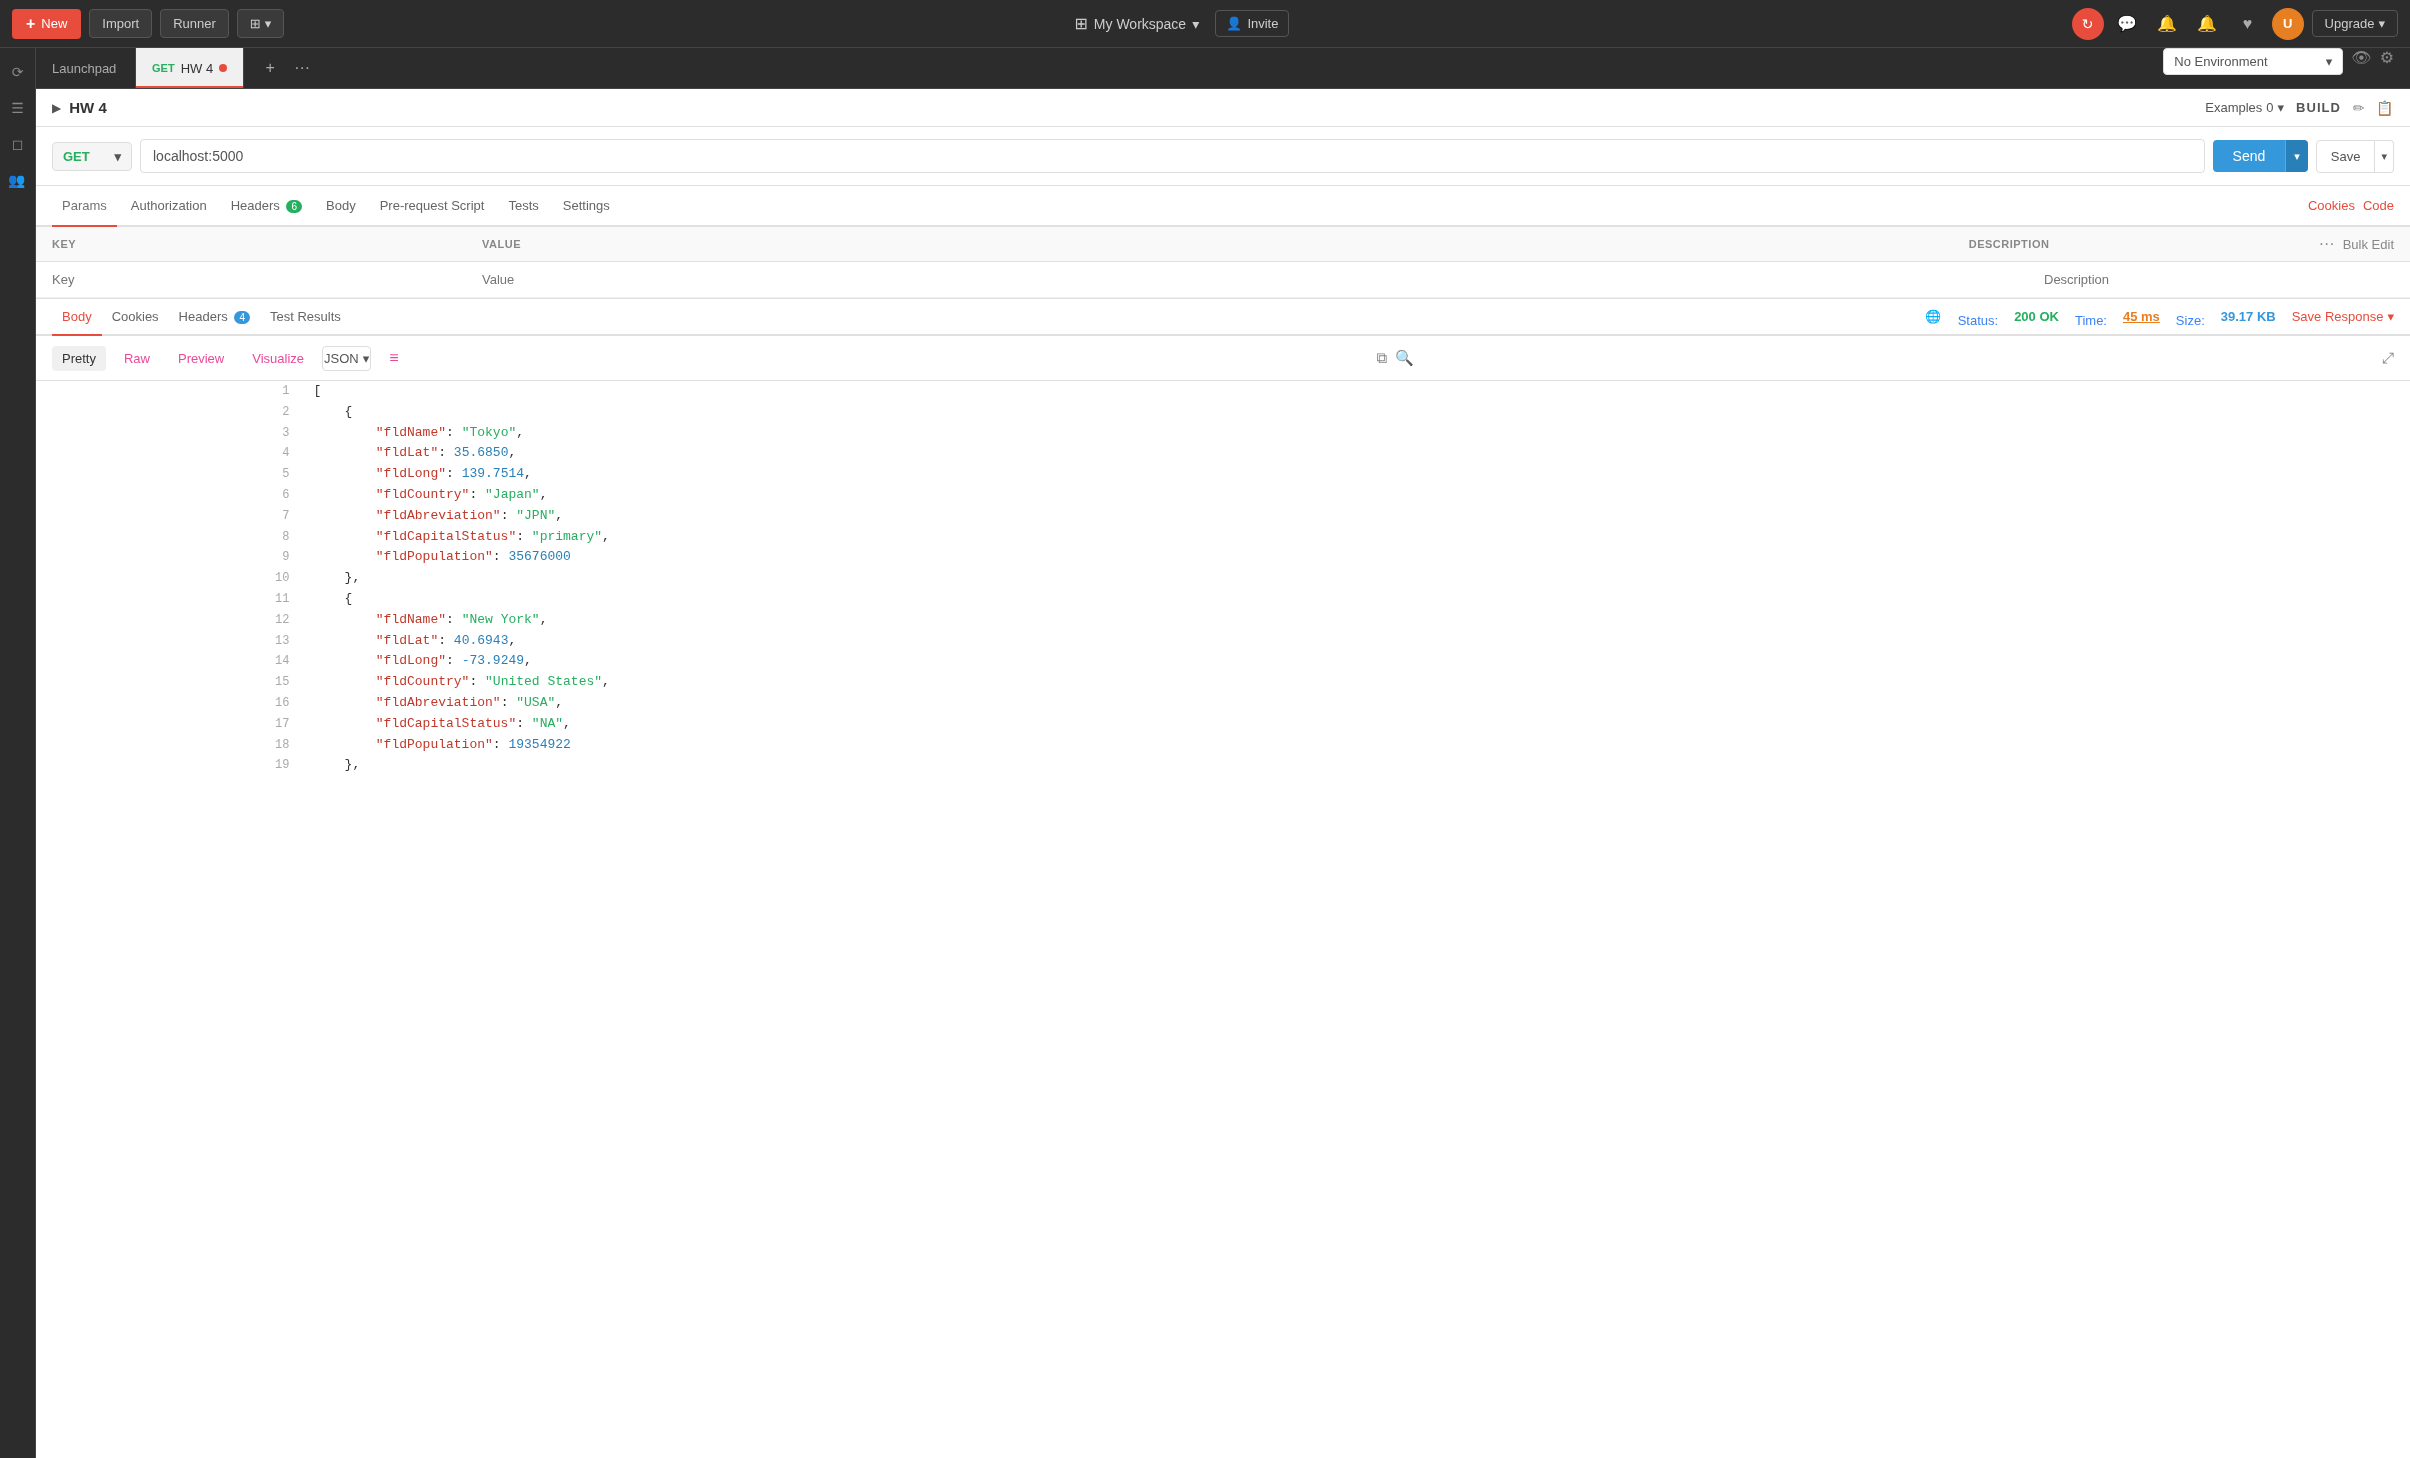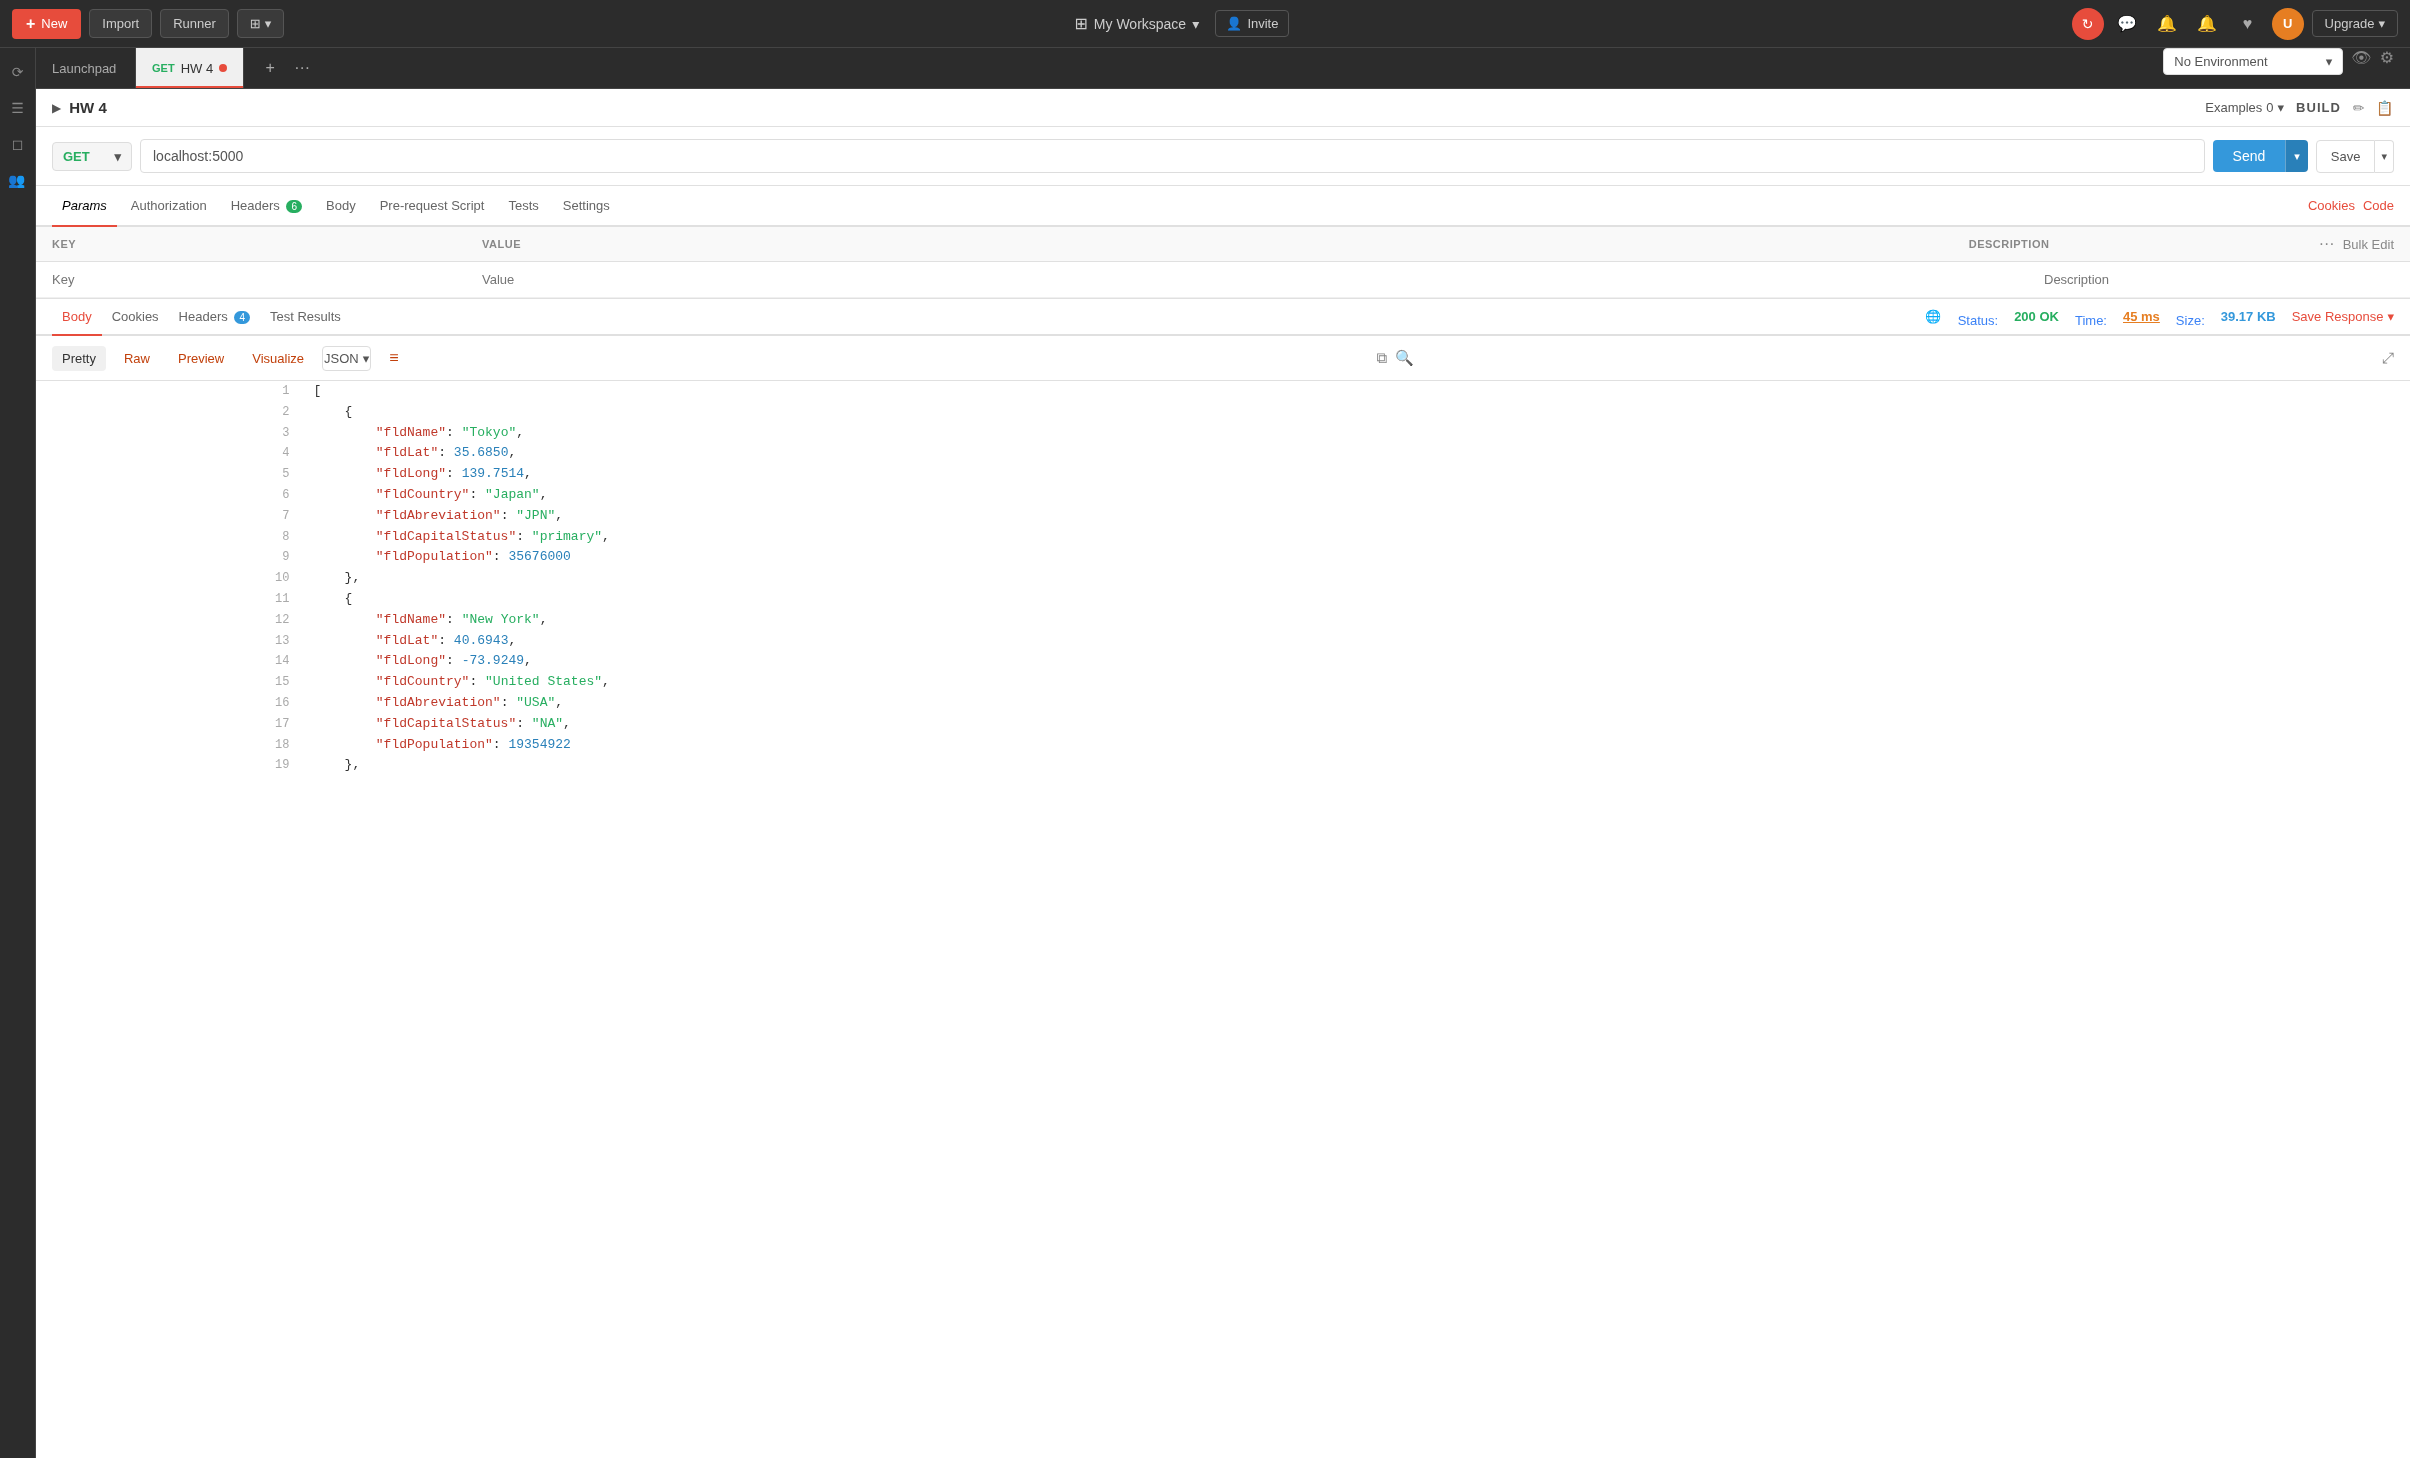--- a/index.html
+++ b/index.html
@@ -163,21 +163,21 @@
 
     
     .request-tabs {
       display: flex; align-items: center; padding: 0 16px;
       border-bottom: 2px solid #e0e0e0; background: #fff; gap: 4px;
     }
     .req-tab {
       padding: 12px 10px; cursor: pointer; color: #666; font-size: 13px;
       border-bottom: 2px solid transparent; margin-bottom: -2px;
     }
-    .req-tab.active { color: #000000; border-bottom-color: #e74c3c; font-weight: 500; font-style: italic; }
+    .req-tab.active { color: #737373; border-bottom-color: #e74c3c; font-weight: 500; }
     .tab-badge {
       background: #27ae60; color: white; border-radius: 8px; font-size: 10px;
       padding: 1px 5px; margin-left: 3px;
     }
     .req-tab-right { margin-left: auto; display: flex; gap: 8px; }
     .cookies-link { color: #e74c3c; cursor: pointer; font-size: 13px; }
     .code-link { color: #e74c3c; cursor: pointer; font-size: 13px; }
 
     
     .params-table { background: #fff; border-bottom: 1px solid #e0e0e0; }
@@ -228,21 +228,21 @@
     .time-val { color: #e67e22; font-weight: 600; text-decoration: underline; }
     .size-val { color: #3498db; font-weight: 600; }
     .save-response-btn { color: #e74c3c; cursor: pointer; font-size: 13px; display: flex; align-items: center; gap: 4px; }
 
     
     .response-toolbar {
       display: flex; align-items: center; padding: 8px 16px; gap: 8px;
       border-bottom: 1px solid #e0e0e0; background: #fff;
     }
     .view-btn {
-      padding: 5px 10px; cursor: pointer; color: #c2410c; font-size: 13px;
+      padding: 5px 10px; cursor: pointer; color: #ec4899; font-size: 13px;
       border-radius: 4px; background: transparent; border: none;
     }
     .view-btn.active { background: #f0f0f0; color: #333; font-weight: 500; }
     .format-select {
       display: flex; align-items: center; gap: 4px; border: 1px solid #ddd;
       border-radius: 4px; padding: 4px 1px; cursor: pointer; font-size: 13px; color: #555;
       background: #fff;
     }
     .toolbar-right { margin-left: auto; display: flex; gap: 8px; }
     .tool-icon-btn { background: transparent; border: none; cursor: pointer; color: #888; font-size: 15px; }

